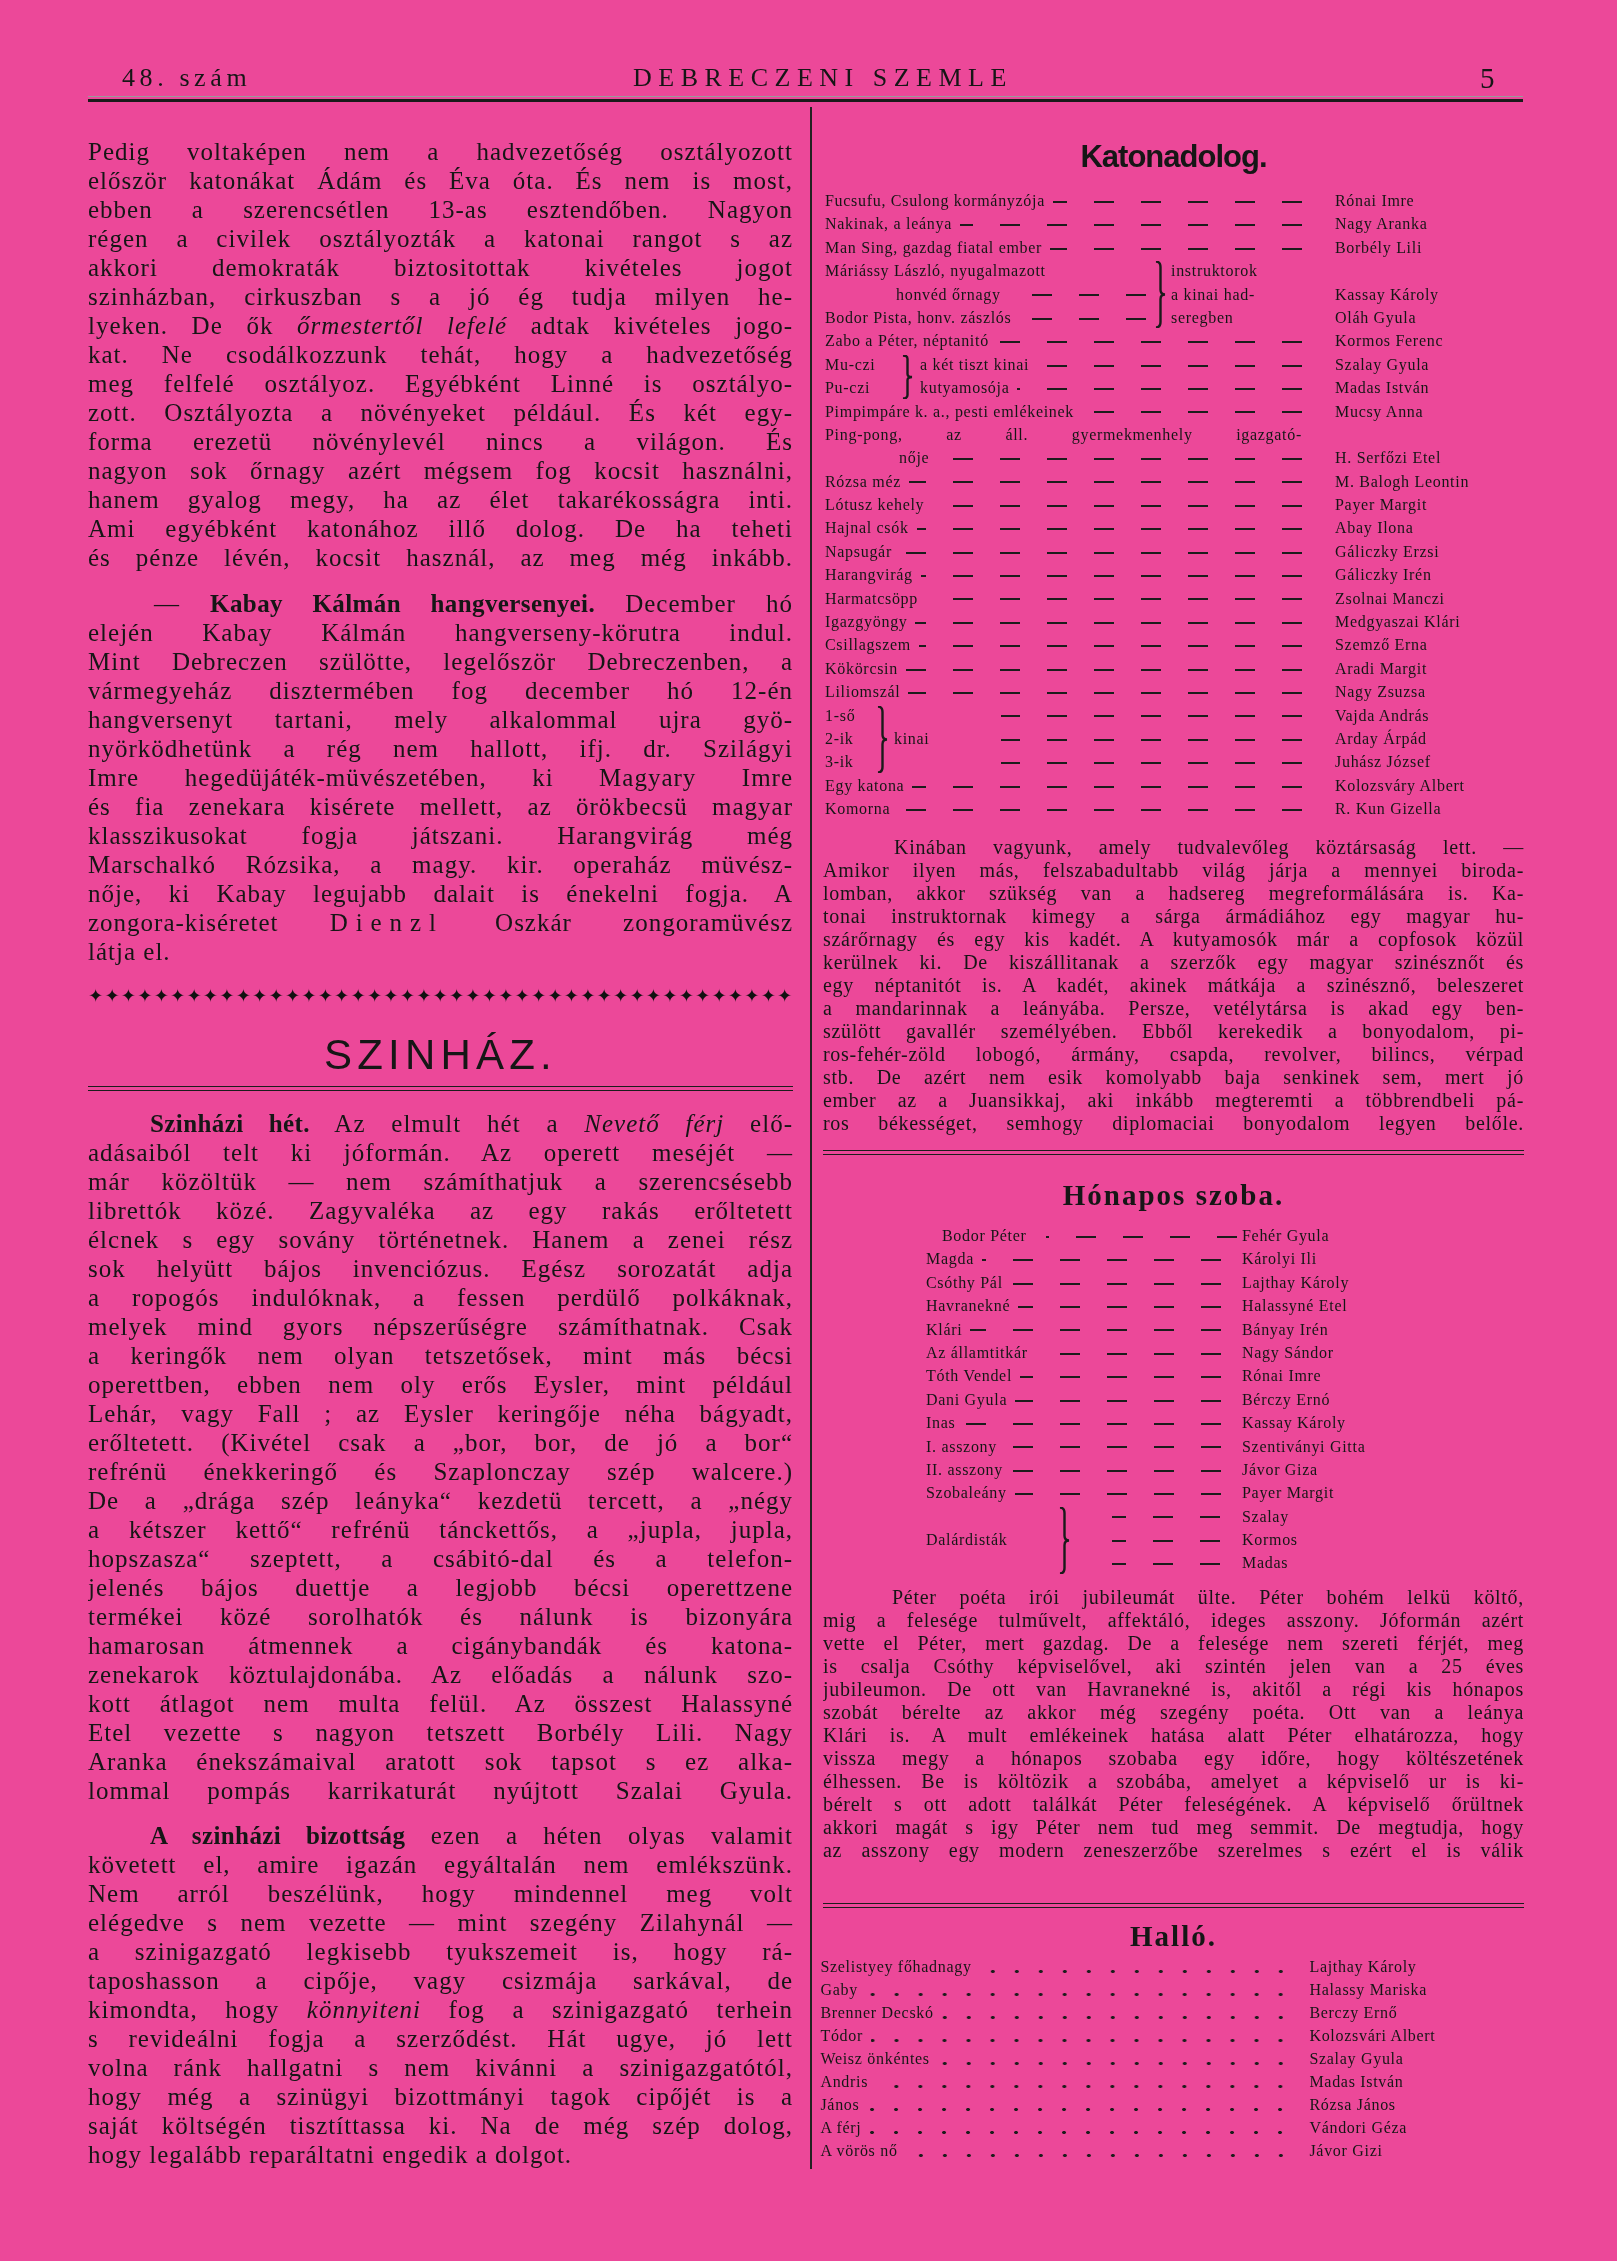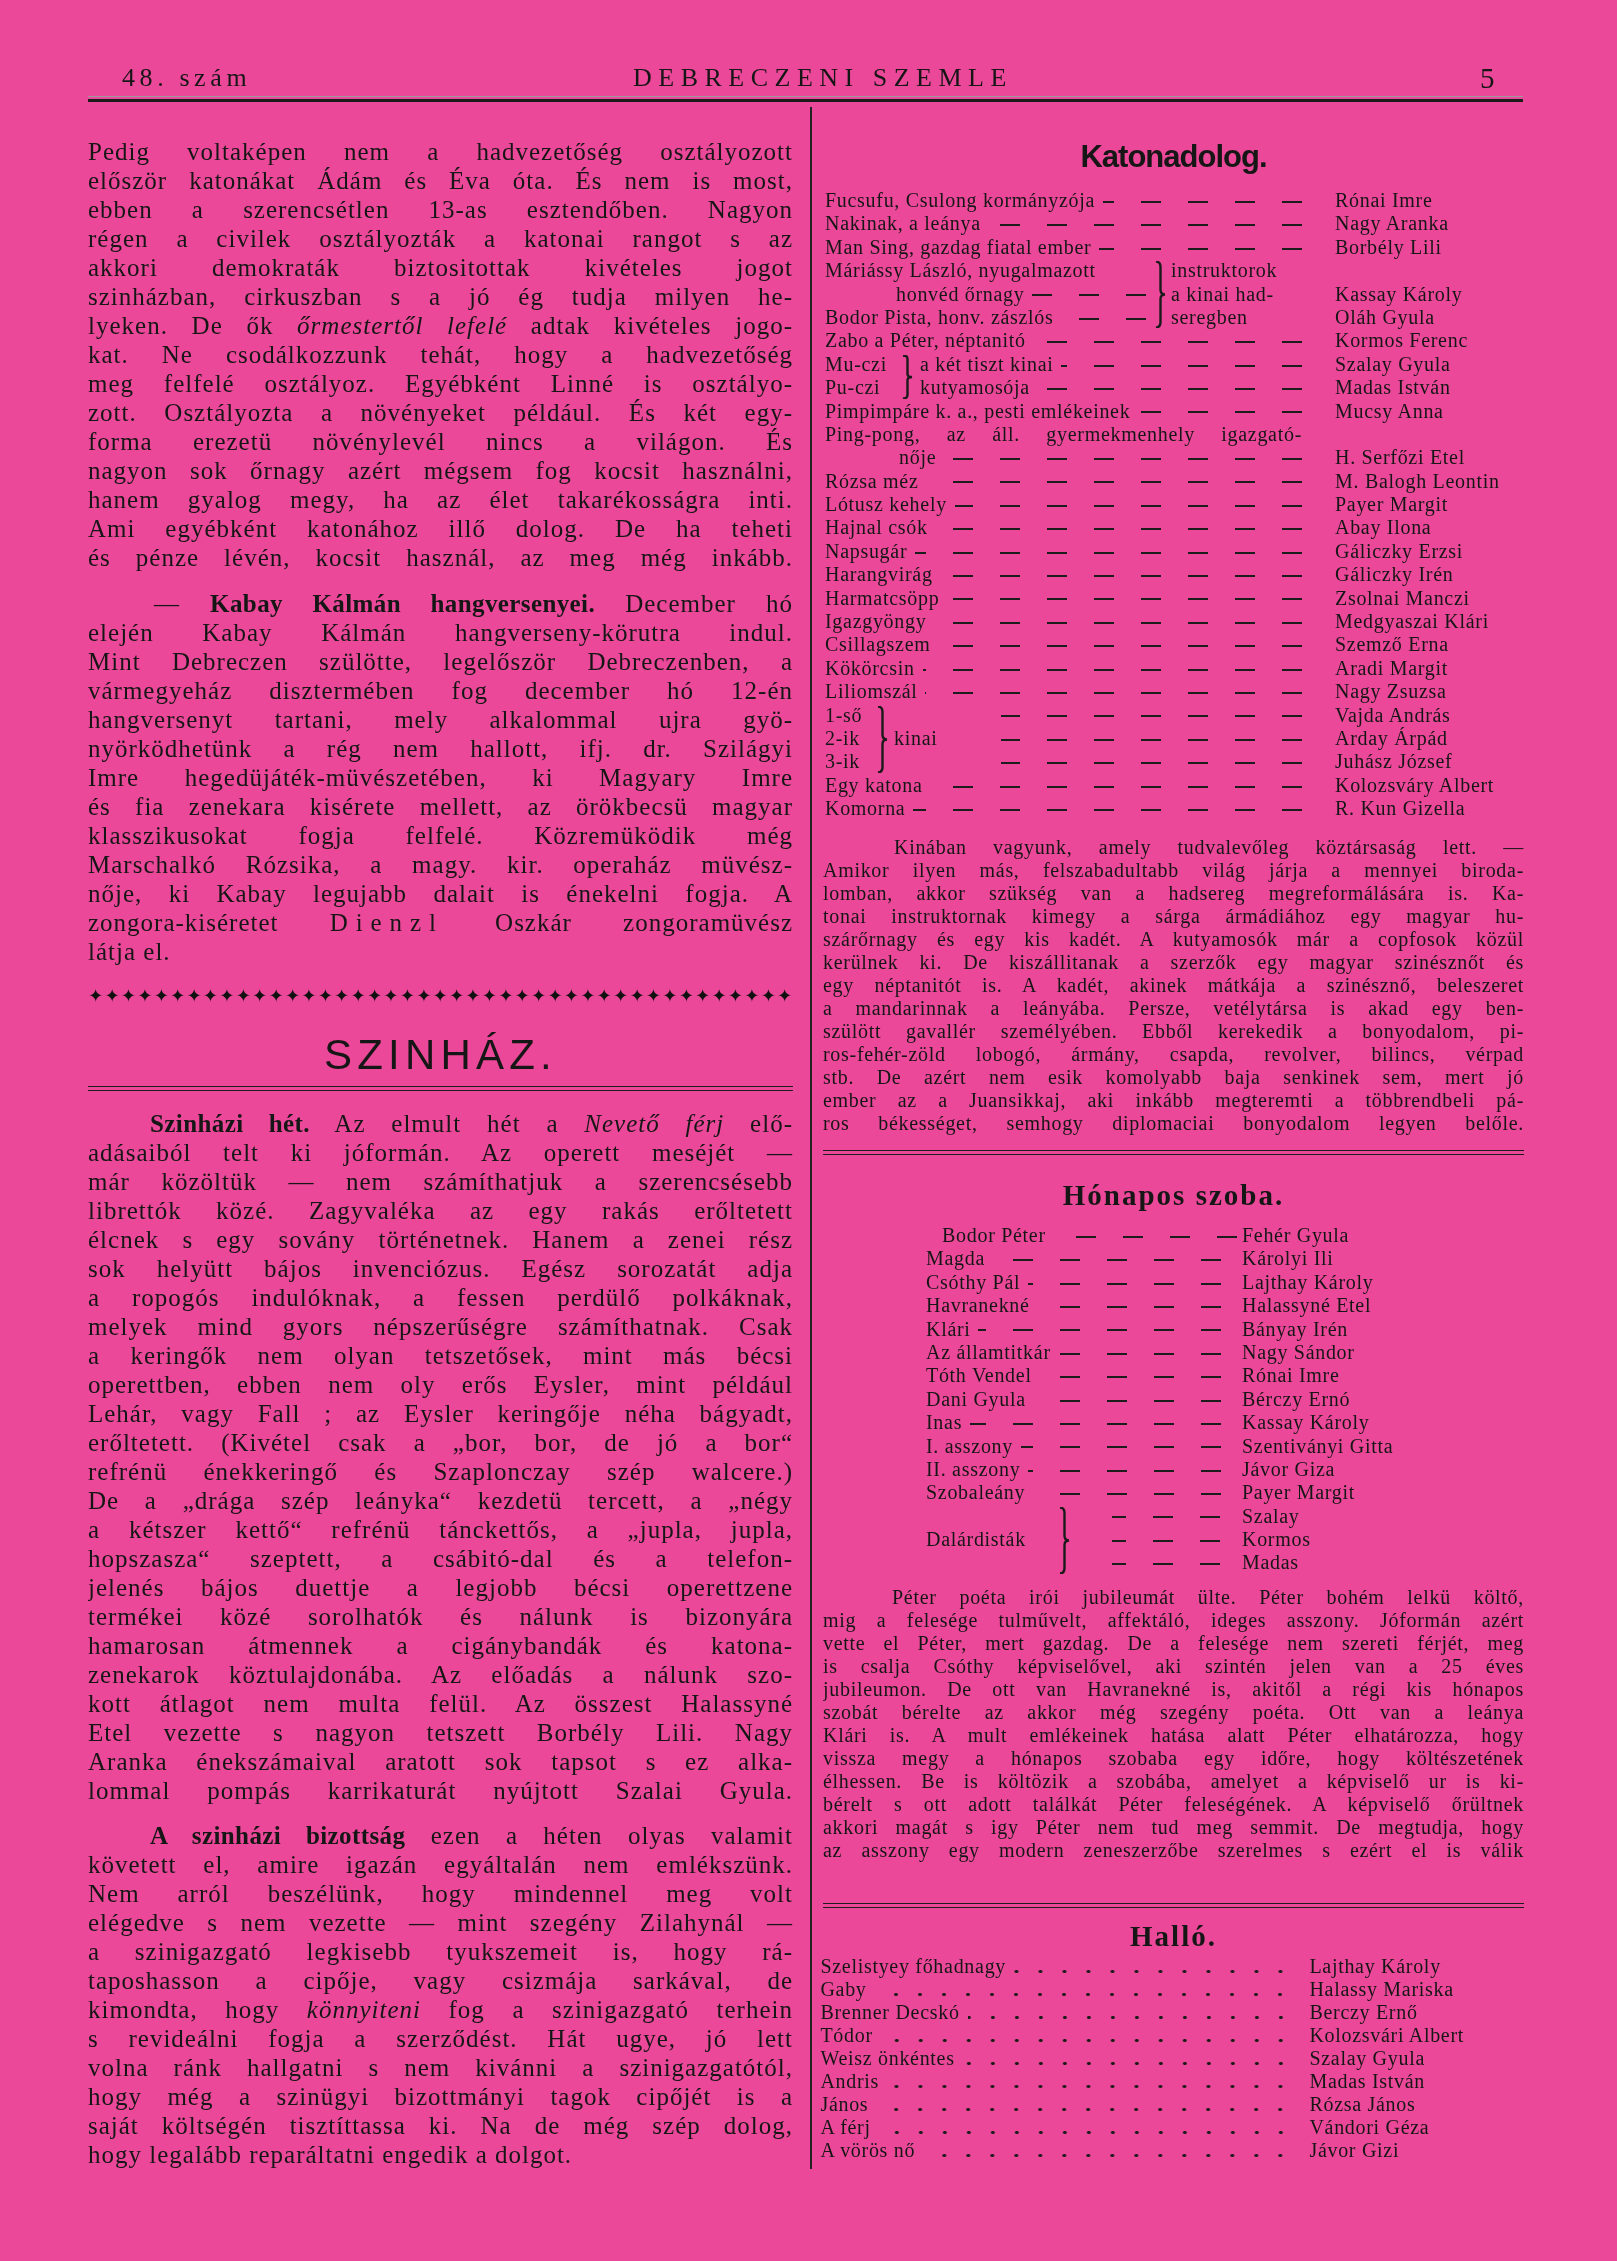--- a/index.html
+++ b/index.html
@@ -57,21 +57,21 @@
       font-family: "Liberation Sans", sans-serif; font-weight: bold;
       font-size: 31px; line-height: 31px; letter-spacing: -1px;
     }
     .h-serif {
       position: absolute; left: 0; width: 100%; text-align: center;
       font-family: "Liberation Serif", serif; font-weight: bold;
       font-size: 29px; line-height: 29px; letter-spacing: 2px;
     }
 
     
-    .cast { position: absolute; font-size: 20px; letter-spacing: 0.7px; }
+    .cast { position: absolute; font-size: 16px; letter-spacing: 0.7px; }
     .crow { position: relative; height: 23.4px; line-height: 23.4px; white-space: nowrap; }
     .cast.tight .crow { height: 23px; line-height: 23px; }
     .rc { position: absolute; top: 0; height: 100%; display: flex; }
     .rc .role { flex: 0 0 auto; }
     .rc.just .role { flex: 1 1 auto; text-align: justify; text-align-last: justify; }
     .ldr { flex: 1 1 auto; margin-left: 7.9px; height: 100%; }
     .ldr.dash {
       background: repeating-linear-gradient(to left, #1c1c1c 0 19.6px, transparent 19.6px 47px) 0 11.8px / 100% 2px no-repeat;
     }
     .ldr.dot {
@@ -114,21 +114,21 @@
 
     <div class="para indent" style="top:589px;--indent:66px">
         <div class="ln first"><span class="seg">— </span><span class="seg-bold">Kabay Kálmán hangversenyei.</span><span class="seg"> December hó</span></div>
         <div class="ln">elején Kabay Kálmán hangverseny-körutra indul.</div>
         <div class="ln">Mint Debreczen szülötte, legelőször Debreczenben, a</div>
         <div class="ln">vármegyeház disztermében fog december hó 12-én</div>
         <div class="ln">hangversenyt tartani, mely alkalommal ujra gyö-</div>
         <div class="ln">nyörködhetünk a rég nem hallott, ifj. dr. Szilágyi</div>
         <div class="ln">Imre hegedüjáték-müvészetében, ki Magyary Imre</div>
         <div class="ln">és fia zenekara kisérete mellett, az örökbecsü magyar</div>
-        <div class="ln">klasszikusokat fogja felfelé. Közremüködik még</div>
+        <div class="ln">klasszikusokat fogja játszani. Harangvirág még</div>
         <div class="ln">Marschalkó Rózsika, a magy. kir. operaház müvész-</div>
         <div class="ln">nője, ki Kabay legujabb dalait is énekelni fogja. A</div>
         <div class="ln"><span class="seg">zongora-kiséretet </span><span class="seg-spaced">Dienzl</span><span class="seg"> Oszkár zongoramüvész</span></div>
         <div class="ln ragged">látja el.</div>
       </div>
 
     <div class="ornament" style="top:986px">
         <span class="star">✦</span>
         <span class="star">✦</span>
         <span class="star">✦</span>

